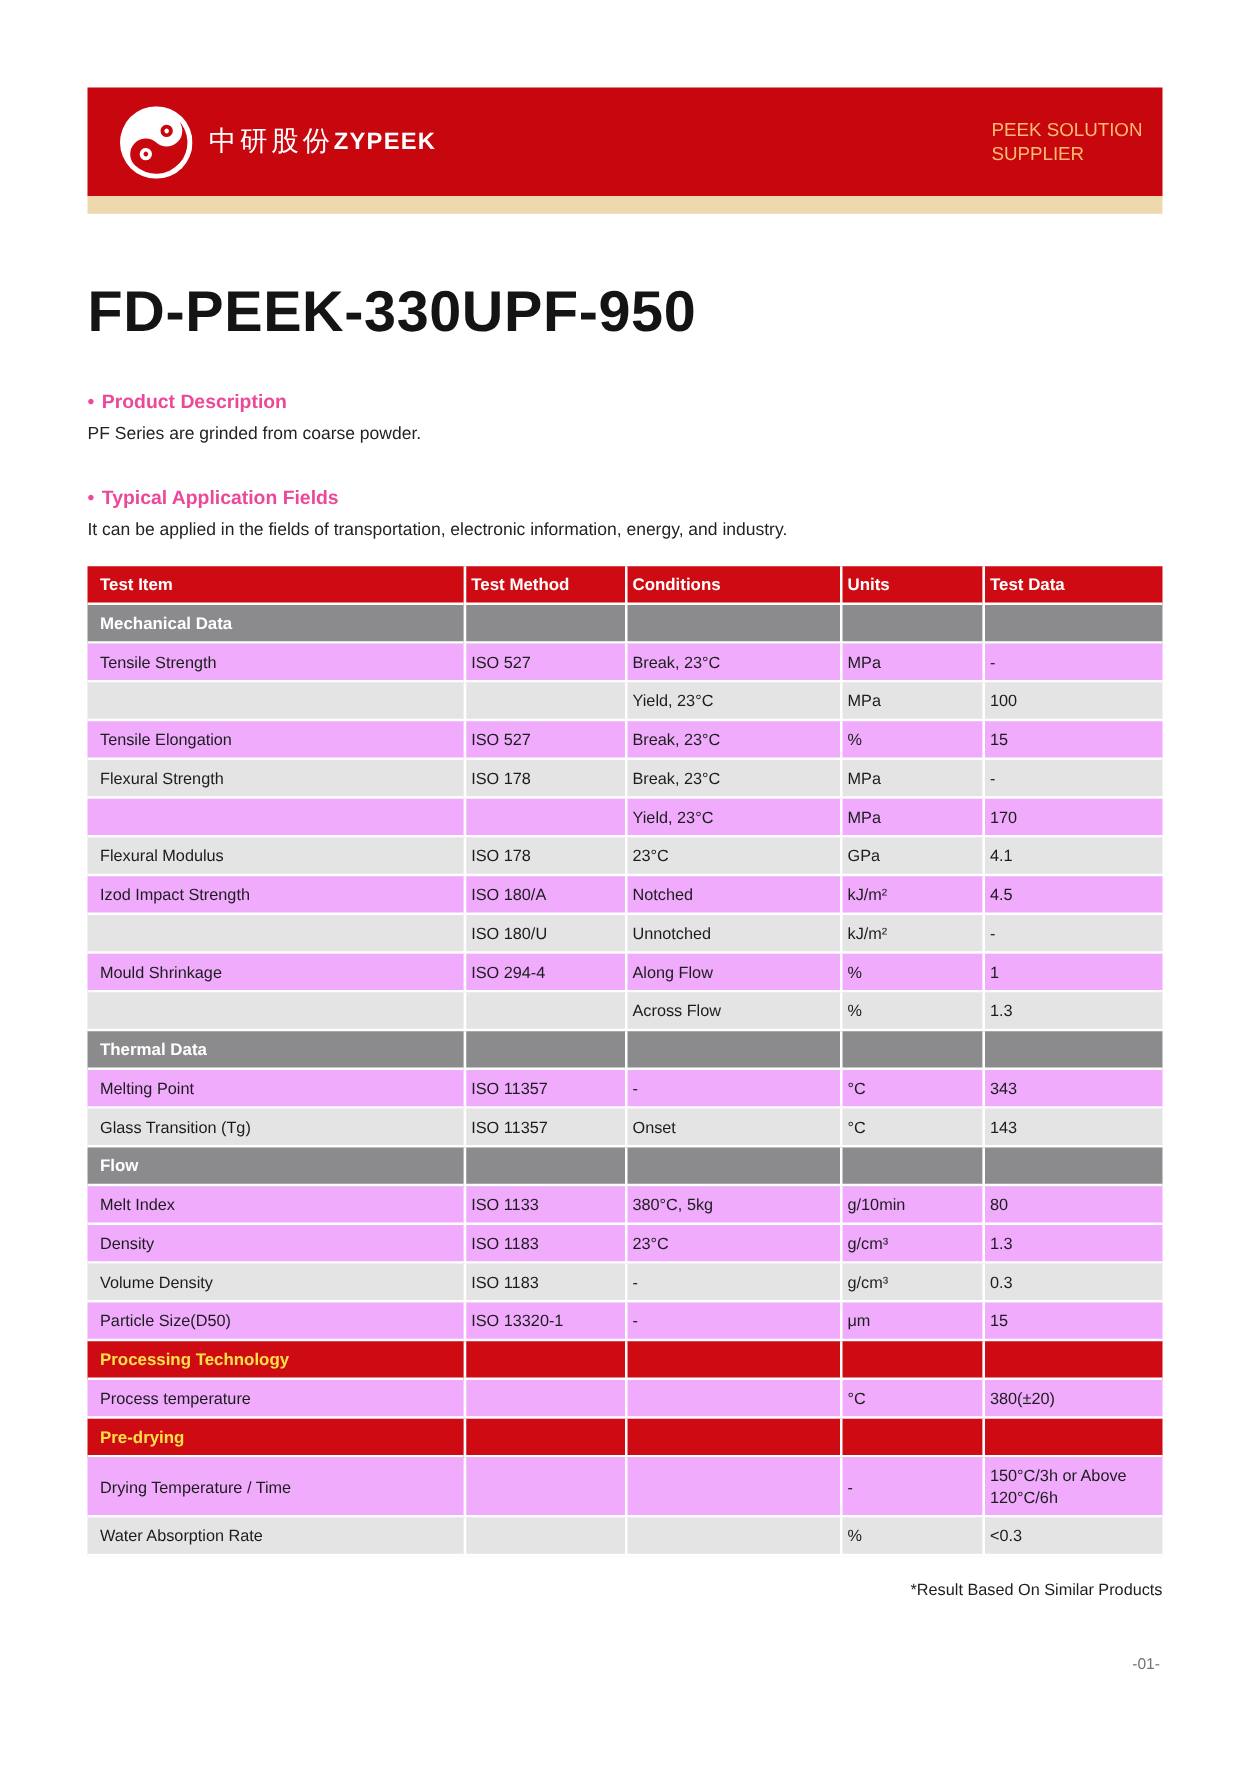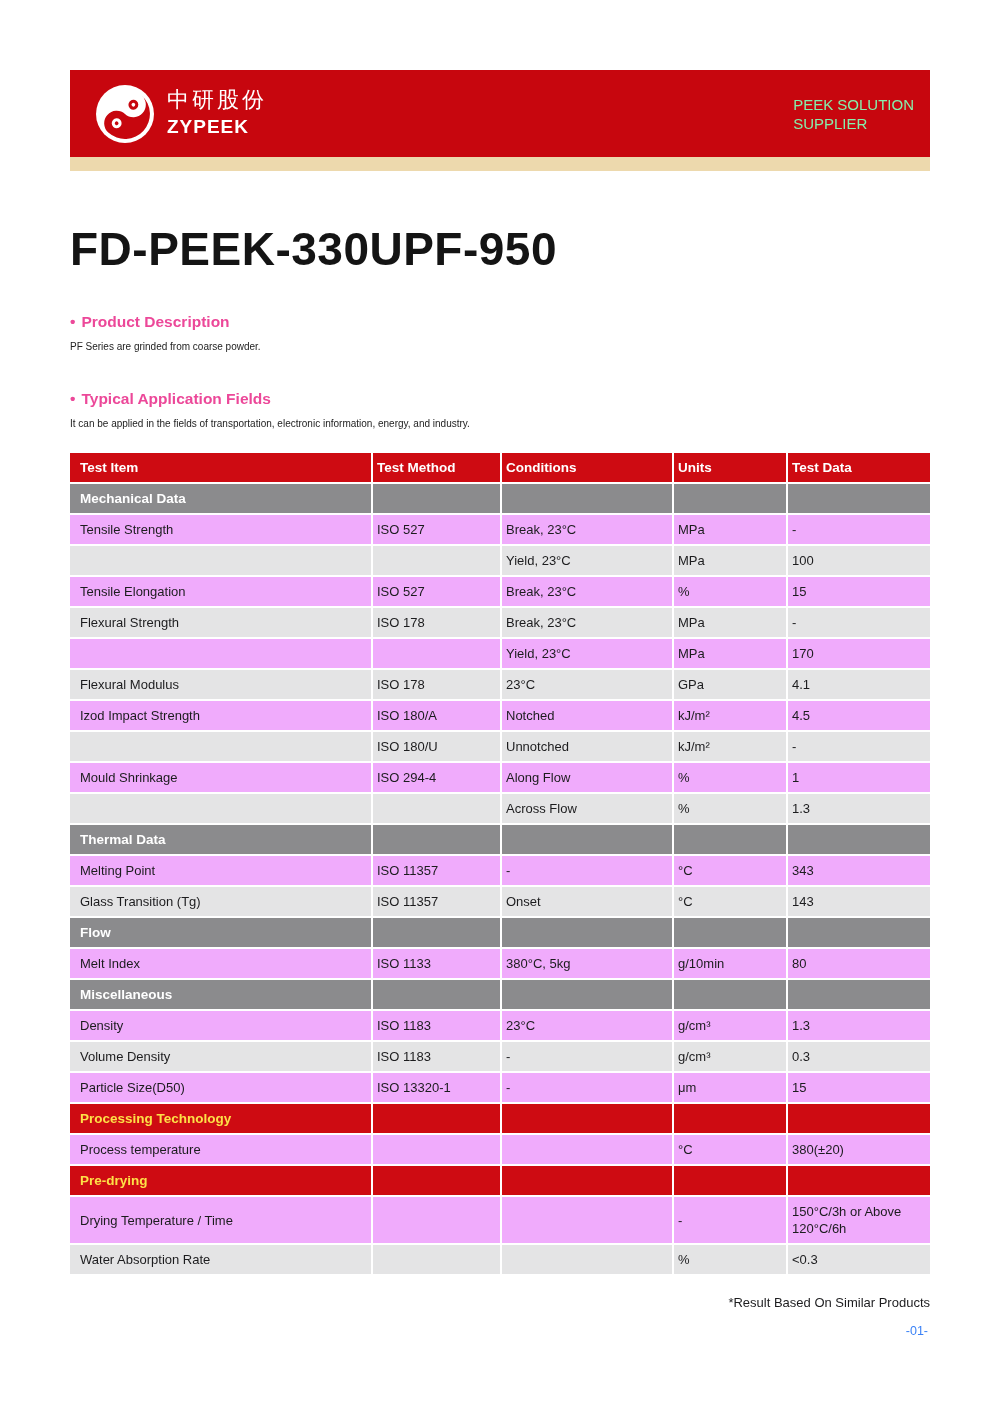--- a/index.html
+++ b/index.html
@@ -17,37 +17,37 @@
   }
   .page{position:absolute;inset:0;overflow:hidden;}
 
   
   .brand-band{
     margin:70px 70px 0 70px;height:87px;background:var(--brand-red);
     display:flex;justify-content:space-between;align-items:center;
   }
   .logo{display:flex;align-items:center;margin-left:26px;gap:13px;}
   .logo-mark{width:58px;height:58px;display:block;}
-  .logo-text{display:flex;flex-direction:column;justify-content:center;}
+  .logo-text{display:flex;justify-content:center;}
   .logo-cn{color:#fff;font-size:22px;line-height:26px;letter-spacing:3px;font-weight:400;}
   .logo-en{color:#fff;font-size:19px;line-height:27px;font-weight:700;letter-spacing:1px;}
-  .tagline{margin-right:16px;text-align:left;color:#86efac;font-size:15px;line-height:19px;}
+  .tagline{margin-right:16px;text-align:left;color:#fdba74;font-size:15px;line-height:19px;}
   .tagline span{display:block;}
   .tan-strip{margin:0 70px;height:14px;background:var(--tan);}
 
   
   h1.title{
     margin:52px 70px 0 70px;font-size:46px;line-height:52px;font-weight:700;
     color:#141414;letter-spacing:.5px;
   }
   .blurb-heading{
     margin:37px 70px 0 70px;font-size:15.5px;line-height:19px;font-weight:700;color:#ec4899;
   }
   .blurb-heading .bullet{margin-right:6px;}
-  .blurb-body{margin:7px 70px 0 70px;font-size:10px;line-height:17px;color:#232323;}
+  .blurb-body{margin:7px 70px 0 70px;font-size:14px;line-height:17px;color:#232323;}
   .blurb-heading + .blurb-body{margin-top:7px;}
   .gap-lg{margin-top:34px;}
 
   
   table.specs{
     margin:21px 70px 0 70px;width:860px;border-collapse:separate;border-spacing:0;
     table-layout:fixed;
   }
   .specs th,.specs td{
     font-size:13px;line-height:17px;vertical-align:middle;text-align:left;
@@ -59,21 +59,21 @@
     background:var(--table-red);color:#fff;font-weight:700;font-size:13.5px;
   }
   tr.row-white td{background:#f0abfc;}
   tr.row-gray td{background:var(--row-gray);}
   tr.section-gray td{background:var(--section-gray);color:#fff;font-weight:700;font-size:13.5px;}
   tr.section-red td{background:var(--table-red);color:#fde047;font-weight:700;font-size:13.5px;}
   .specs td.col-4{white-space:pre-line;}
 
   
   .footnote{margin:19px 70px 0 70px;text-align:right;font-size:13px;color:#1d1d1f;}
-  .page-number{position:absolute;top:1324px;right:72px;font-size:12.5px;color:#3b82f6;}
+  .page-number{position:absolute;top:1324px;right:72px;font-size:12.5px;color:#737373;}
 </style>
 </head>
 <body>
 
 <div class="page">
 
   <header class="brand-band">
     <div class="logo">
       <span class="logo-mark">
         <svg viewBox="0 0 100 100" width="58" height="58" aria-hidden="true">
@@ -234,27 +234,20 @@
           <td class="col-3"></td>
           <td class="col-4"></td>
         </tr>
         <tr class="row-white">
           <td class="col-0">Melt Index</td>
           <td class="col-1">ISO 1133</td>
           <td class="col-2">380°C, 5kg</td>
           <td class="col-3">g/10min</td>
           <td class="col-4">80</td>
         </tr>
-        <tr class="section-gray">
-          <td class="col-0">Miscellaneous</td>
-          <td class="col-1"></td>
-          <td class="col-2"></td>
-          <td class="col-3"></td>
-          <td class="col-4"></td>
-        </tr>
         <tr class="row-white">
           <td class="col-0">Density</td>
           <td class="col-1">ISO 1183</td>
           <td class="col-2">23°C</td>
           <td class="col-3">g/cm³</td>
           <td class="col-4">1.3</td>
         </tr>
         <tr class="row-gray">
           <td class="col-0">Volume Density</td>
           <td class="col-1">ISO 1183</td>

